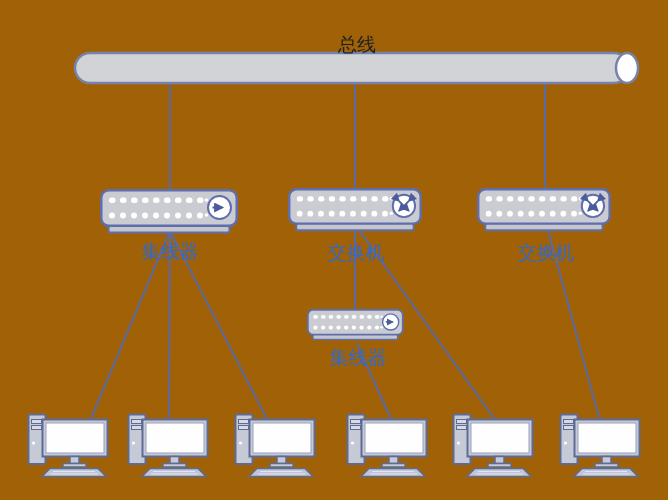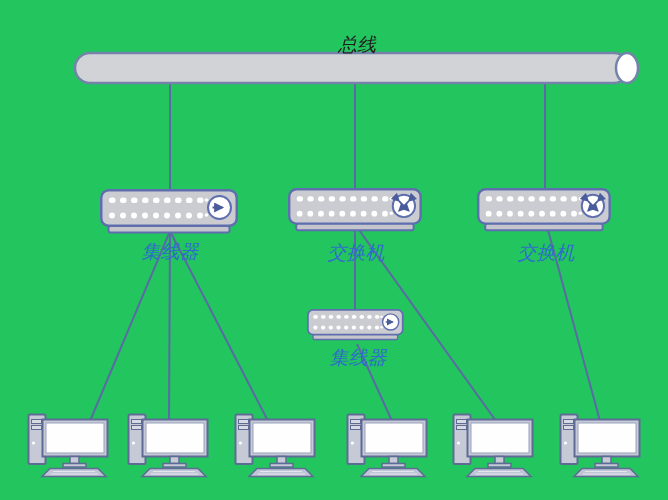--- a/index.html
+++ b/index.html
@@ -1,17 +1,17 @@
 <!DOCTYPE html>
 <html><head>
 <meta charset="utf-8">
 <style>
   html,body{margin:0;padding:0;background:#ffffff;}
-  .stage{position:relative;width:668px;height:500px;background:#22c55e;overflow:hidden;
-         font-family:"Liberation Sans", sans-serif;font-style:italic;}
+  .stage{position:relative;width:668px;height:500px;background:#a16207;overflow:hidden;
+         font-family:"Liberation Sans", sans-serif;}
   svg{display:block;}
   text.dev-label{fill:#2f6ace;font-size:19px;font-family:"Liberation Sans",sans-serif;}
   text.bus-label{fill:#1f1f1f;font-size:19px;font-family:"Liberation Sans",sans-serif;}
 </style>
 </head>
 <body>
 
 <div class="stage">
 <svg width="668" height="500" viewBox="0 0 668 500" xmlns="http://www.w3.org/2000/svg">
   <defs>

